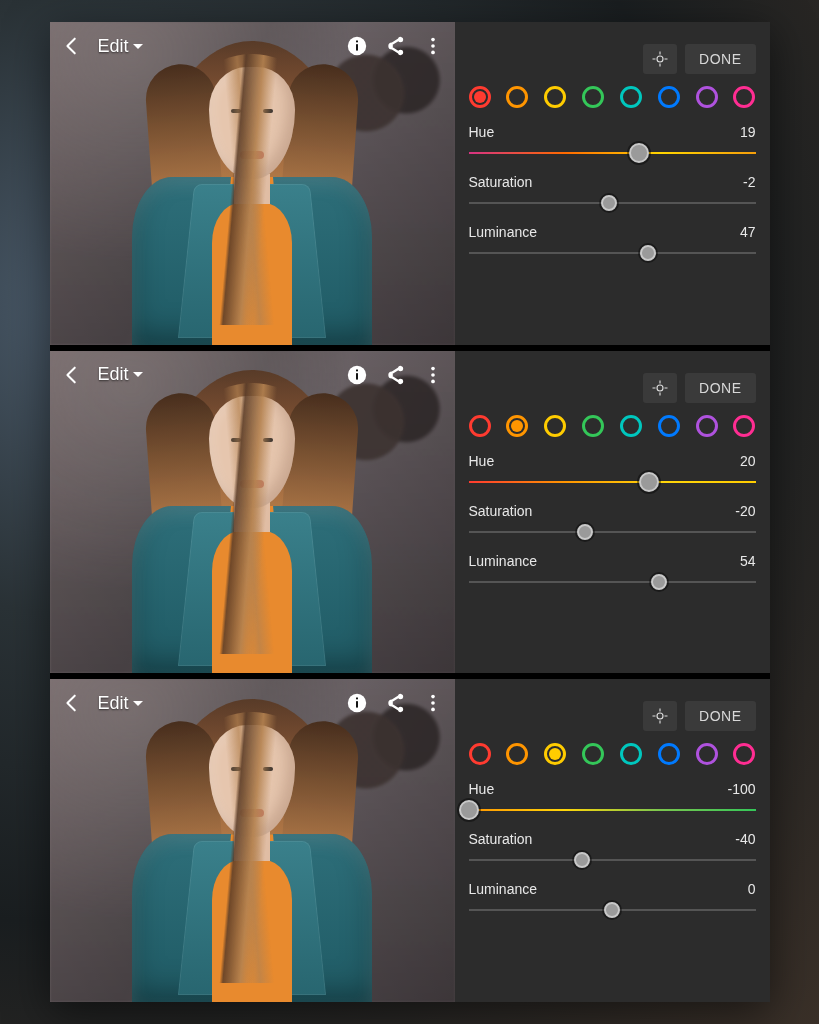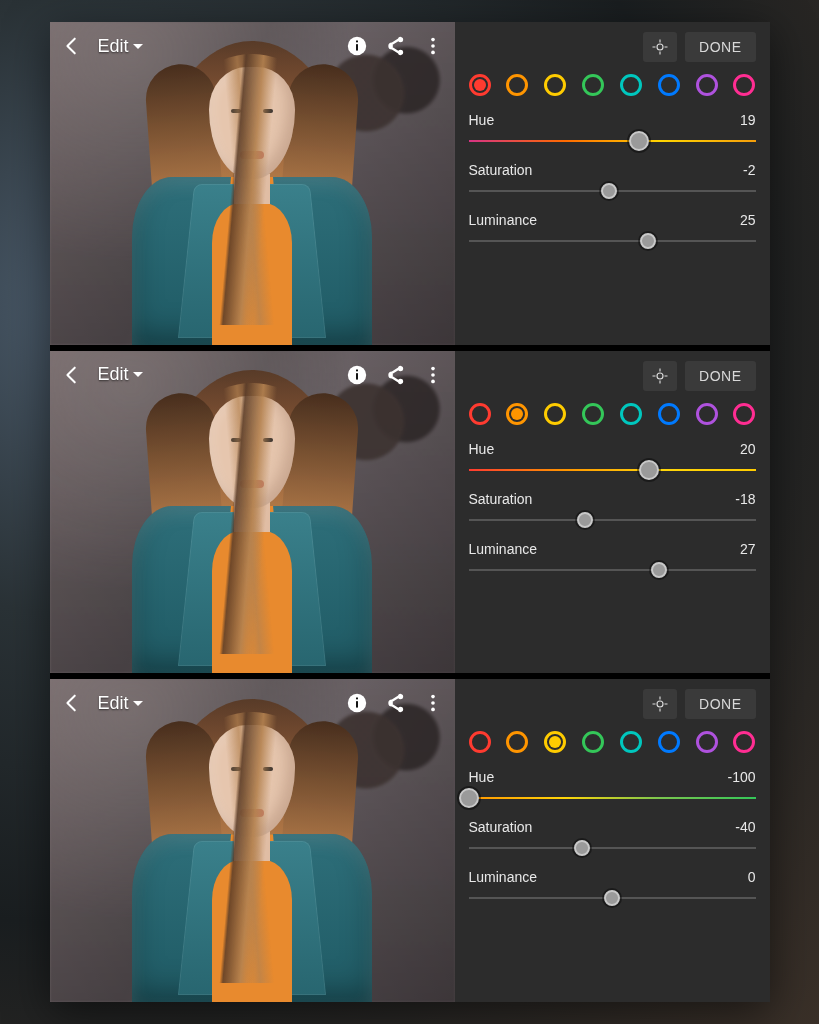--- a/index.html
+++ b/index.html
@@ -97,21 +97,21 @@
     display:flex;align-items:center;gap:14px;padding:0 10px;
     color:#fff;text-shadow:0 1px 2px rgba(0,0,0,.6);
   }
   .topbar .sp{flex:1;}
   .ico{width:24px;height:24px;display:flex;align-items:center;justify-content:center;}
   .ico svg{width:22px;height:22px;fill:#fff;}
   .edit-label{font-size:18px;font-weight:500;display:flex;align-items:center;gap:4px;}
   .caret{width:0;height:0;border-left:5px solid transparent;border-right:5px solid transparent;border-top:5px solid #fff;display:inline-block;}
 
   
-  .controls{flex:1;background:#2c2c2c;color:#e8e8e8;padding:10px 14px 18px;font-size:14px;}
+  .controls{flex:1;background:#2c2c2c;color:#e8e8e8;padding:22px 14px 18px;font-size:14px;}
   .ctl-top{display:flex;justify-content:flex-end;align-items:center;gap:8px;margin-bottom:12px;}
   .target-btn{width:34px;height:30px;background:#3a3a3a;display:flex;align-items:center;justify-content:center;border-radius:3px;}
   .target-btn svg{width:18px;height:18px;stroke:#ddd;fill:none;stroke-width:1.5;}
   .done-btn{background:#3a3a3a;color:#d8d8d8;font-size:14px;letter-spacing:.5px;
     padding:7px 14px;border-radius:3px;}
   .swatches{display:flex;justify-content:space-between;margin:6px 0 16px;}
   .sw{width:22px;height:22px;border-radius:50%;border:3px solid;position:relative;cursor:pointer;}
   .sw.sel::after{content:"";position:absolute;inset:2px;border-radius:50%;background:currentColor;}
   .slot{margin-bottom:14px;}
   .slot-head{display:flex;justify-content:space-between;margin-bottom:6px;font-size:14px;color:#e8e8e8;}
@@ -222,21 +222,21 @@
             <span>-2</span>
           </div>
           <div class="track">
             <div class="bar gray-bar"></div>
             <div class="thumb" style="left: 49%;"></div>
           </div>
         </div>
         <div class="slot">
           <div class="slot-head">
             <span>Luminance</span>
-            <span>25</span>
+            <span>47</span>
           </div>
           <div class="track">
             <div class="bar gray-bar"></div>
             <div class="thumb" style="left: 62.5%;"></div>
           </div>
         </div>
       </div>
     </div>
     <div class="panel">
       <div class="photo">
@@ -320,31 +320,31 @@
             <span>20</span>
           </div>
           <div class="track">
             <div class="bar hue-bar-o"></div>
             <div class="thumb" style="left: 63%;"></div>
           </div>
         </div>
         <div class="slot">
           <div class="slot-head">
             <span>Saturation</span>
-            <span>-18</span>
+            <span>-20</span>
           </div>
           <div class="track">
             <div class="bar gray-bar"></div>
             <div class="thumb" style="left: 40.5%;"></div>
           </div>
         </div>
         <div class="slot">
           <div class="slot-head">
             <span>Luminance</span>
-            <span>27</span>
+            <span>54</span>
           </div>
           <div class="track">
             <div class="bar gray-bar"></div>
             <div class="thumb" style="left: 66.5%;"></div>
           </div>
         </div>
       </div>
     </div>
     <div class="panel">
       <div class="photo">

